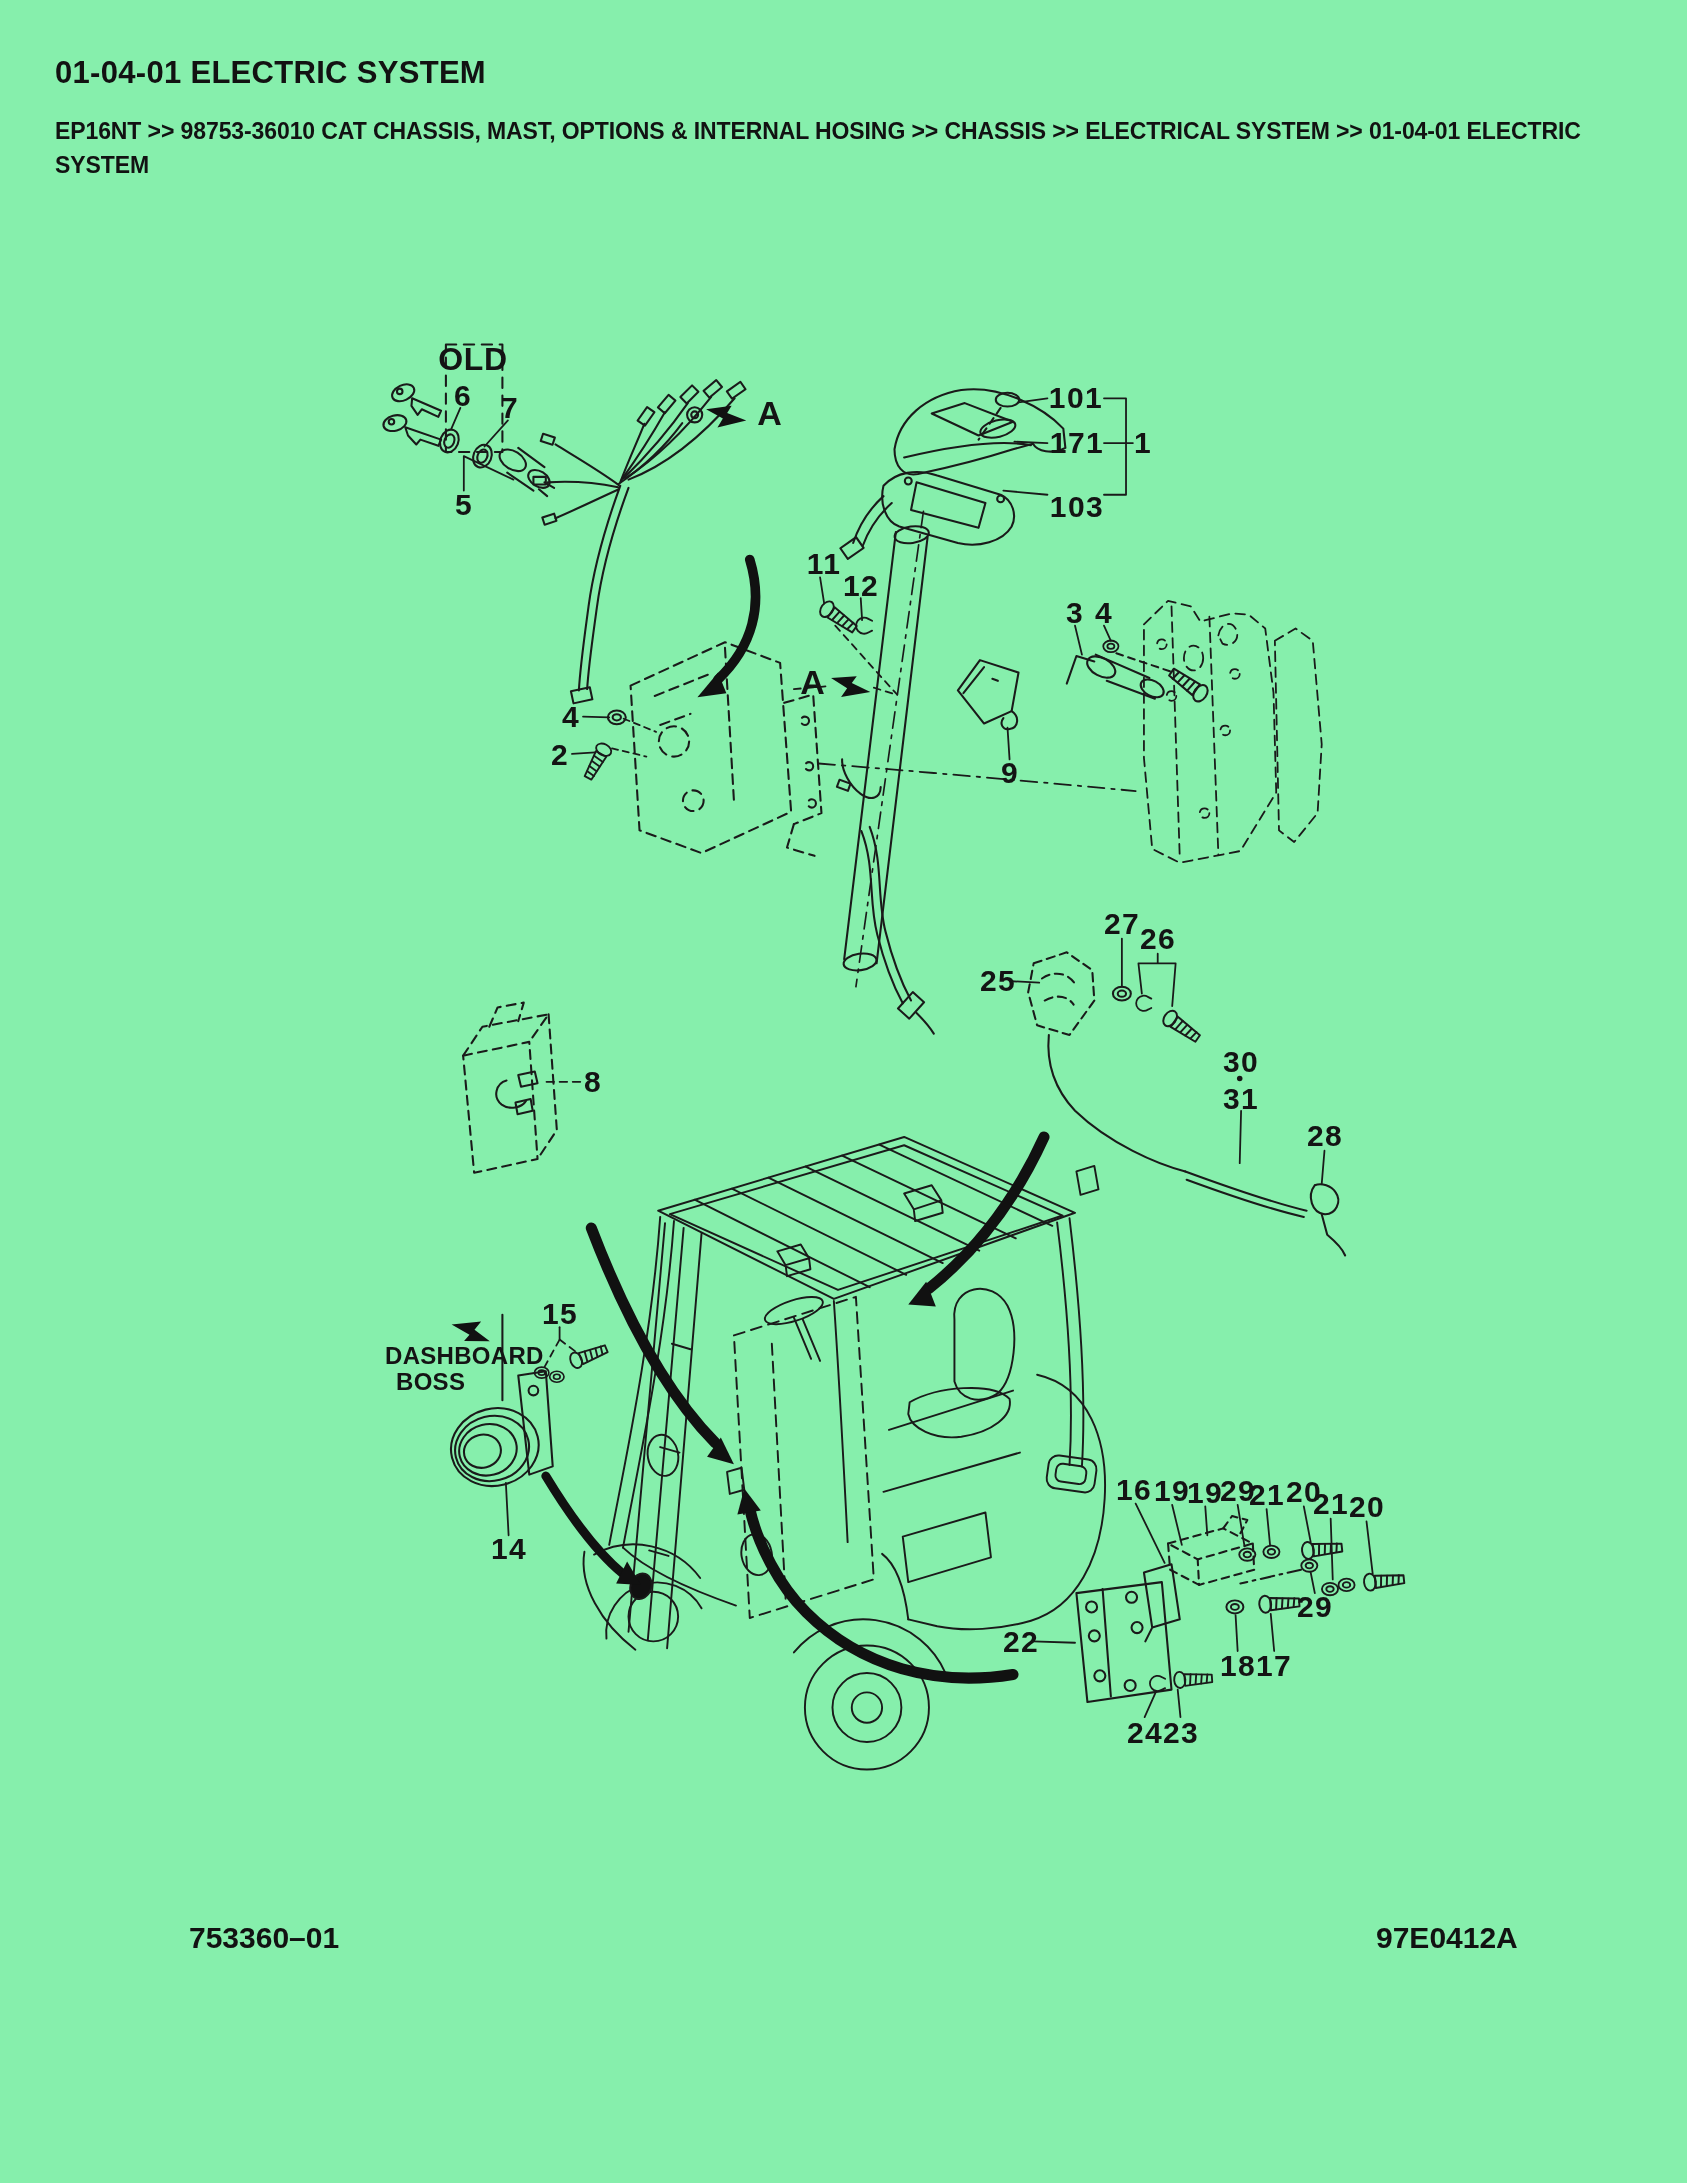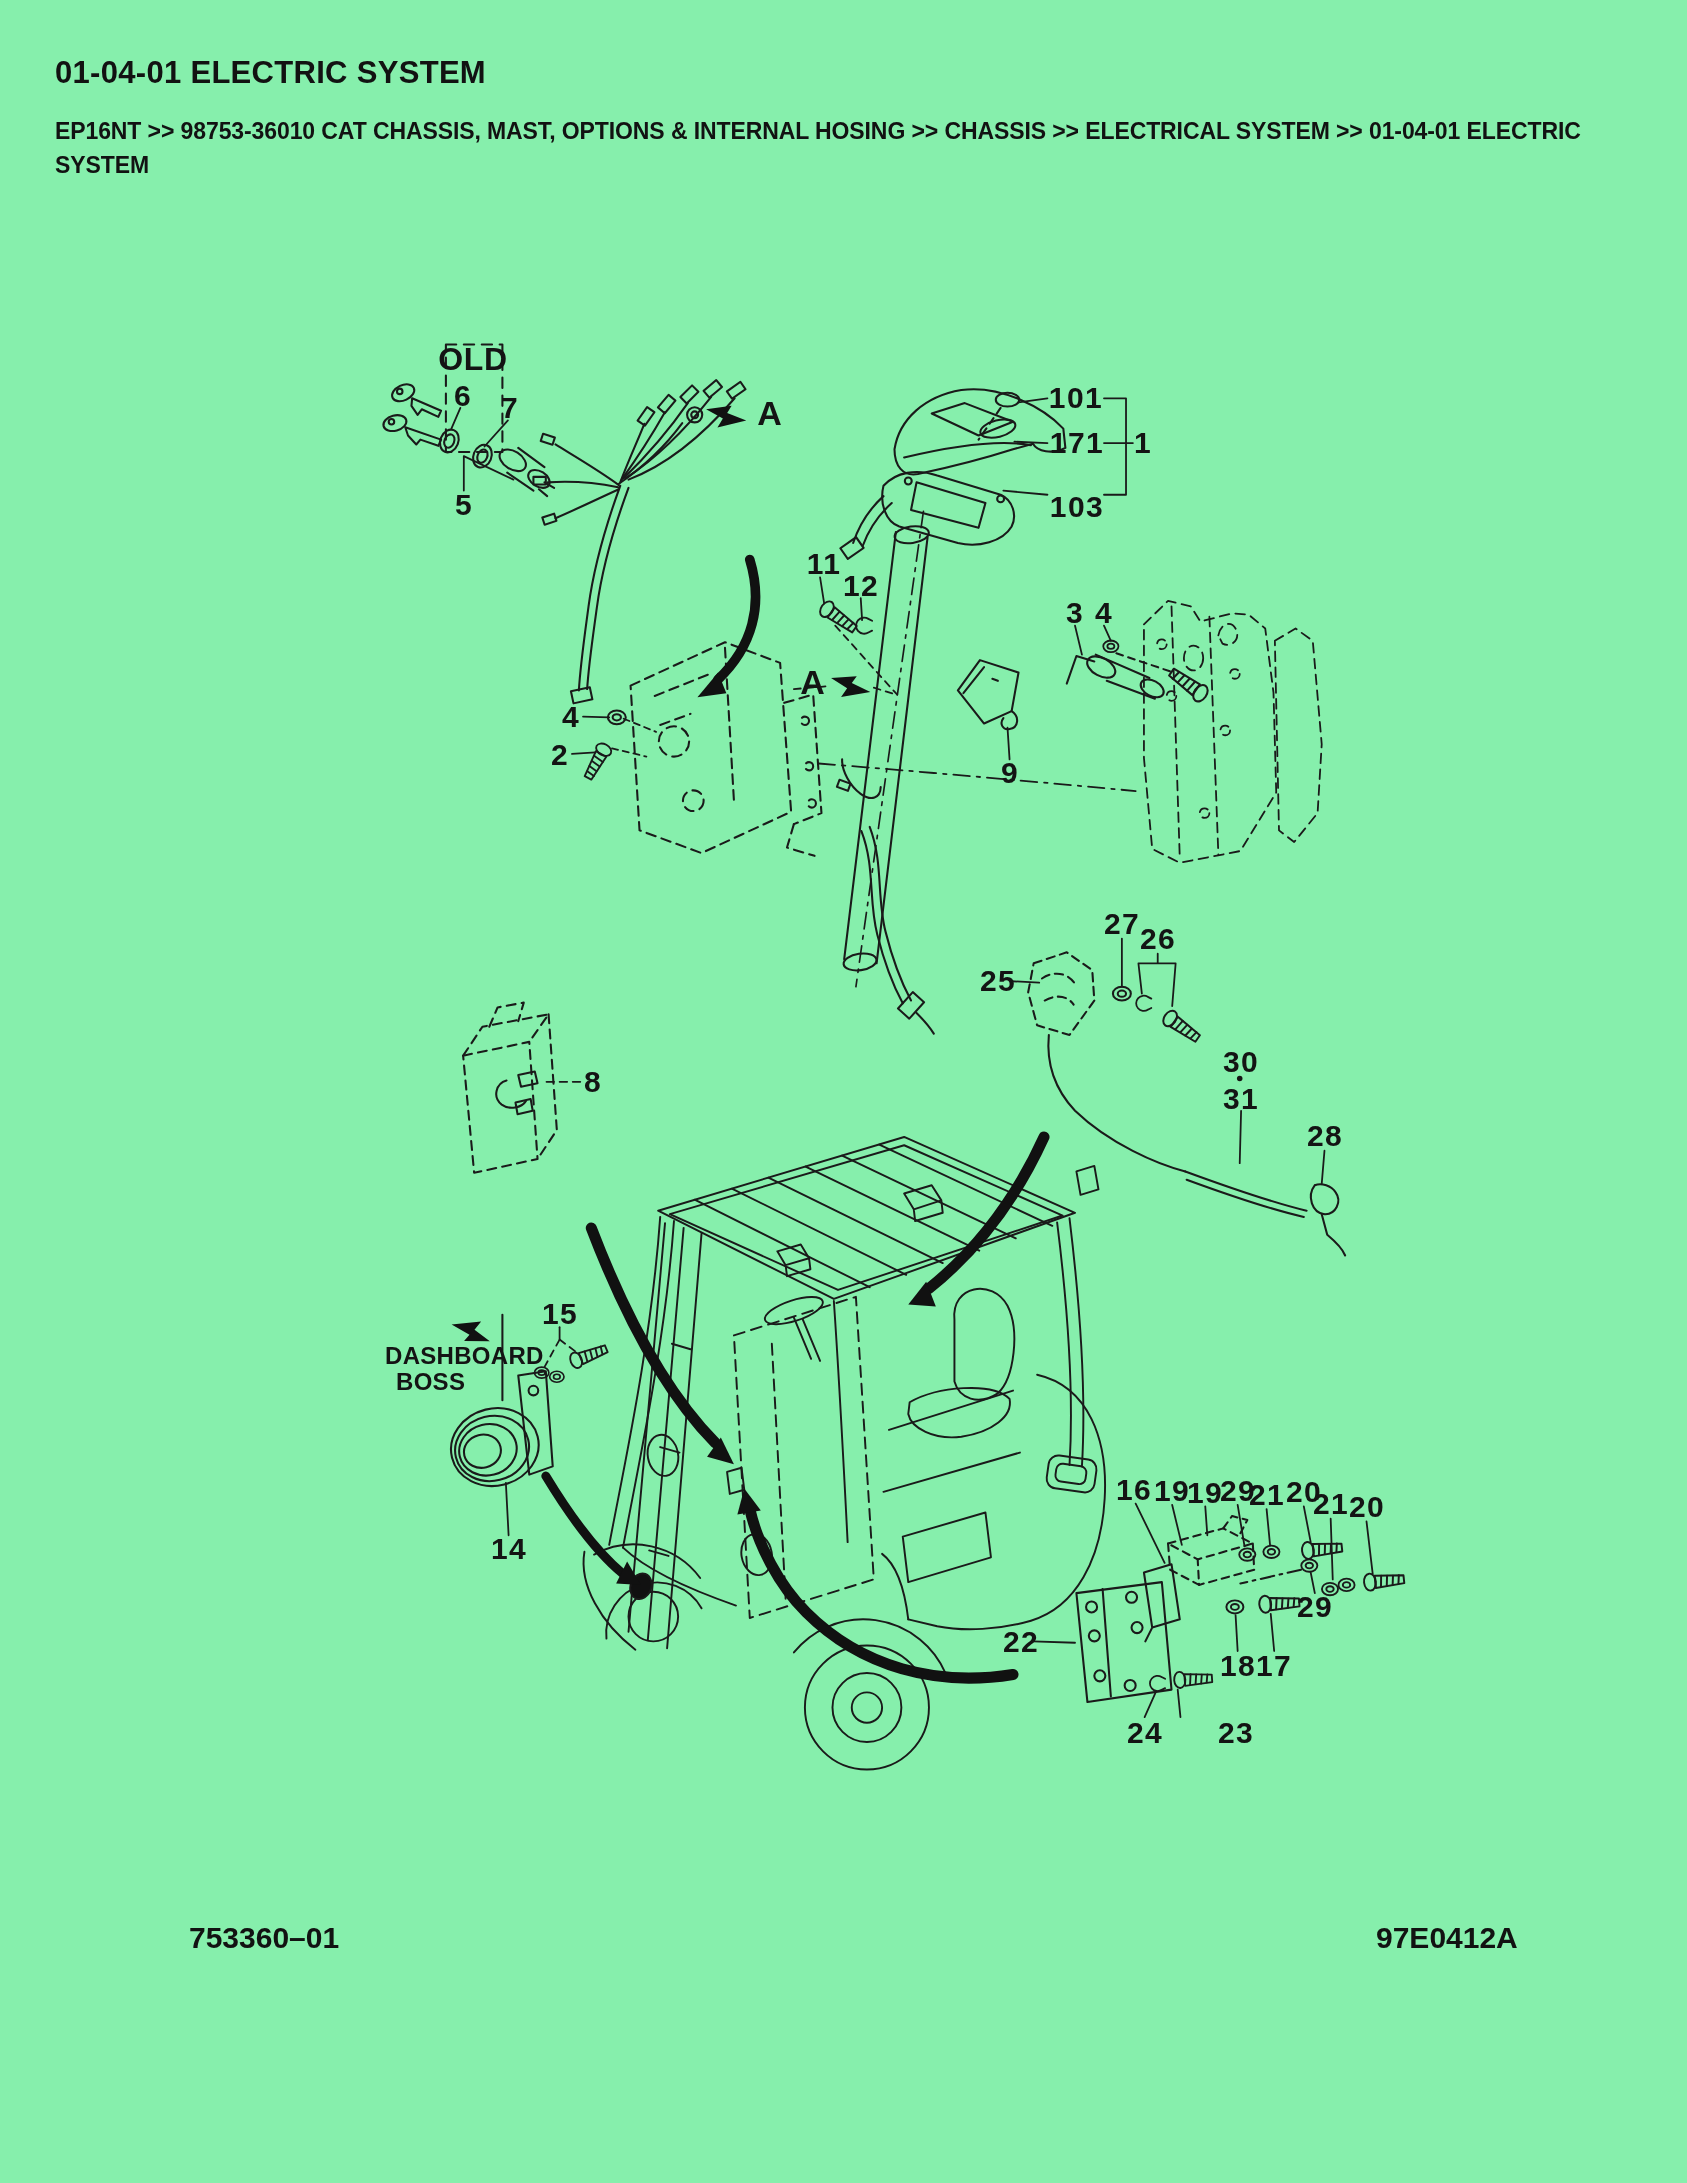--- a/index.html
+++ b/index.html
@@ -362,20 +362,20 @@
         <span class="callout" style="left: 1238px; top: 1491px;">29</span>
         <span class="callout" style="left: 1267px; top: 1495px;">21</span>
         <span class="callout" style="left: 1304px; top: 1492px;">20</span>
         <span class="callout" style="left: 1331px; top: 1504px;">21</span>
         <span class="callout" style="left: 1367px; top: 1507px;">20</span>
         <span class="callout" style="left: 1315px; top: 1607px;">29</span>
         <span class="callout" style="left: 1238px; top: 1666px;">18</span>
         <span class="callout" style="left: 1274px; top: 1666px;">17</span>
         <span class="callout" style="left: 1021px; top: 1642px;">22</span>
         <span class="callout" style="left: 1145px; top: 1733px;">24</span>
-        <span class="callout" style="left: 1236px; top: 1733px;">23</span>
+        <span class="callout" style="left: 1181px; top: 1733px;">23</span>
       </div>
   </div>
 
   <div class="footer-code footer-left">753360–01</div>
   <div class="footer-code footer-right">97E0412A</div>
 </div>
 
 
 </body></html>

